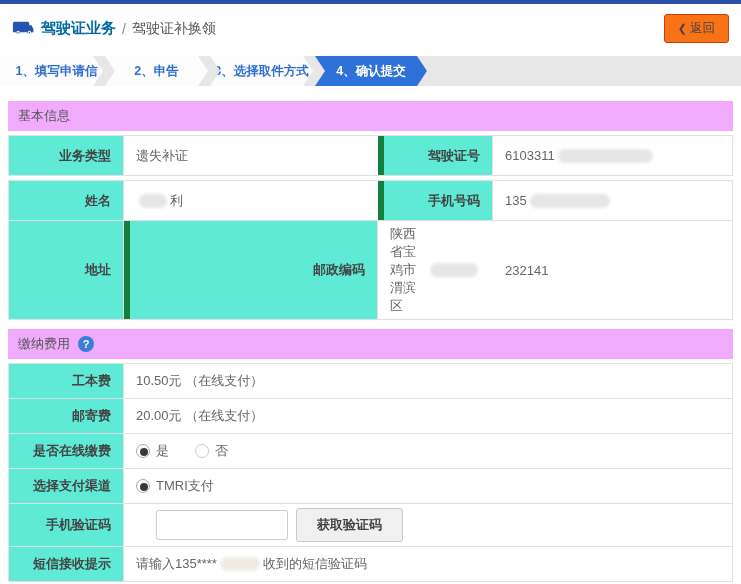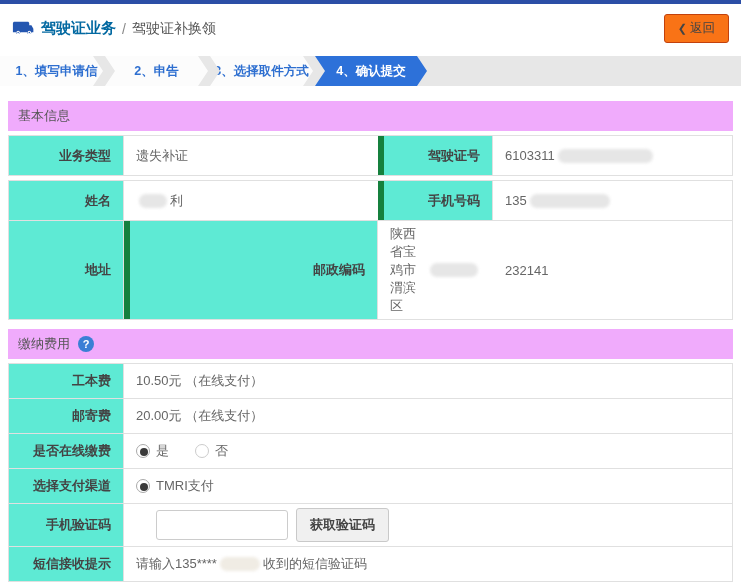--- a/index.html
+++ b/index.html
@@ -86,21 +86,21 @@
     width: 8px; height: 8px; border-radius: 50%; background: #3a3a3a;
   }
   .radio-circle.unchecked { border-color: #ccc; }
 
   .code-input {
     width: 132px; height: 30px; border: 1px solid #ccc; border-radius: 3px;
     margin-right: 8px; font-family: inherit; font-size: 13px; padding: 0 6px;
   }
   .get-code-btn {
     background: #f0f0f0; border: 1px solid #c9c9c9; border-radius: 3px;
-    padding: 7px 13px; font-size: 13px; color: #444; cursor: pointer;
+    padding: 7px 20px; font-size: 13px; color: #444; cursor: pointer;
     font-family: inherit; font-weight: bold;
   }
   .hint { color: #c9a05e; }
 
   
   .footer {
     margin-top: 10px; background: #f5f5f5; border-top: 1px solid #e3e3e3;
     padding: 10px 12px; display: flex; justify-content: flex-end; gap: 10px;
   }
 </style>

